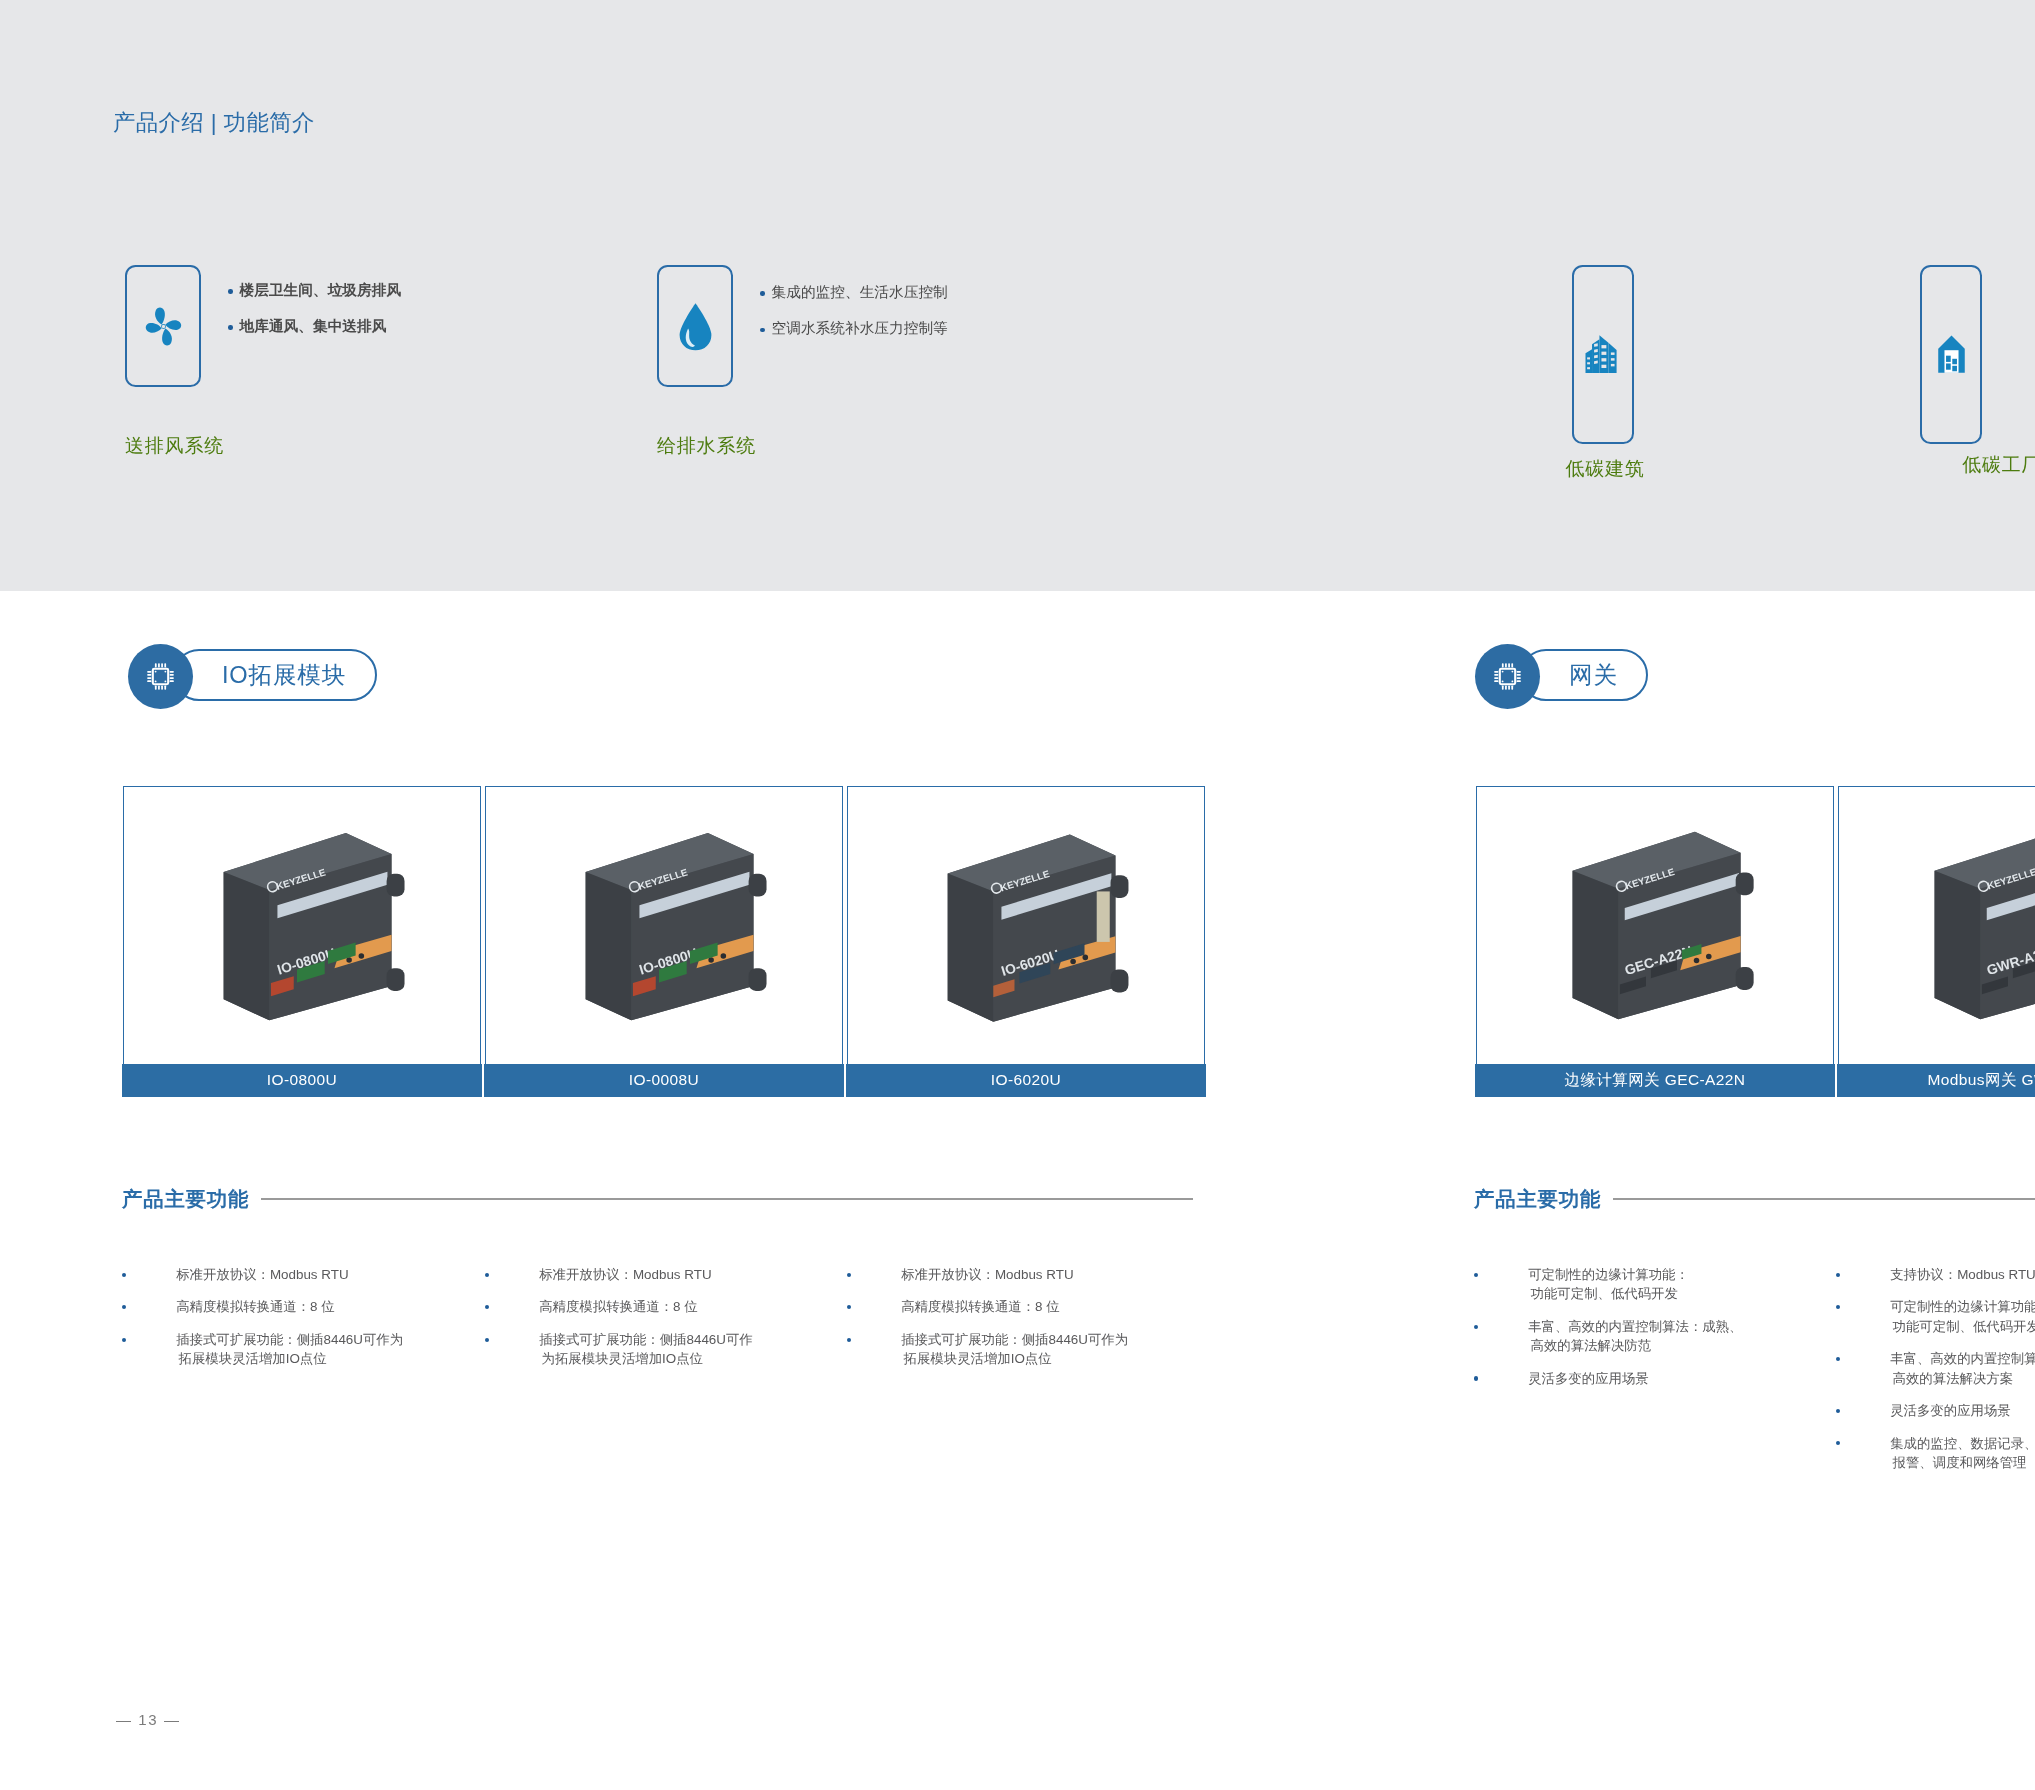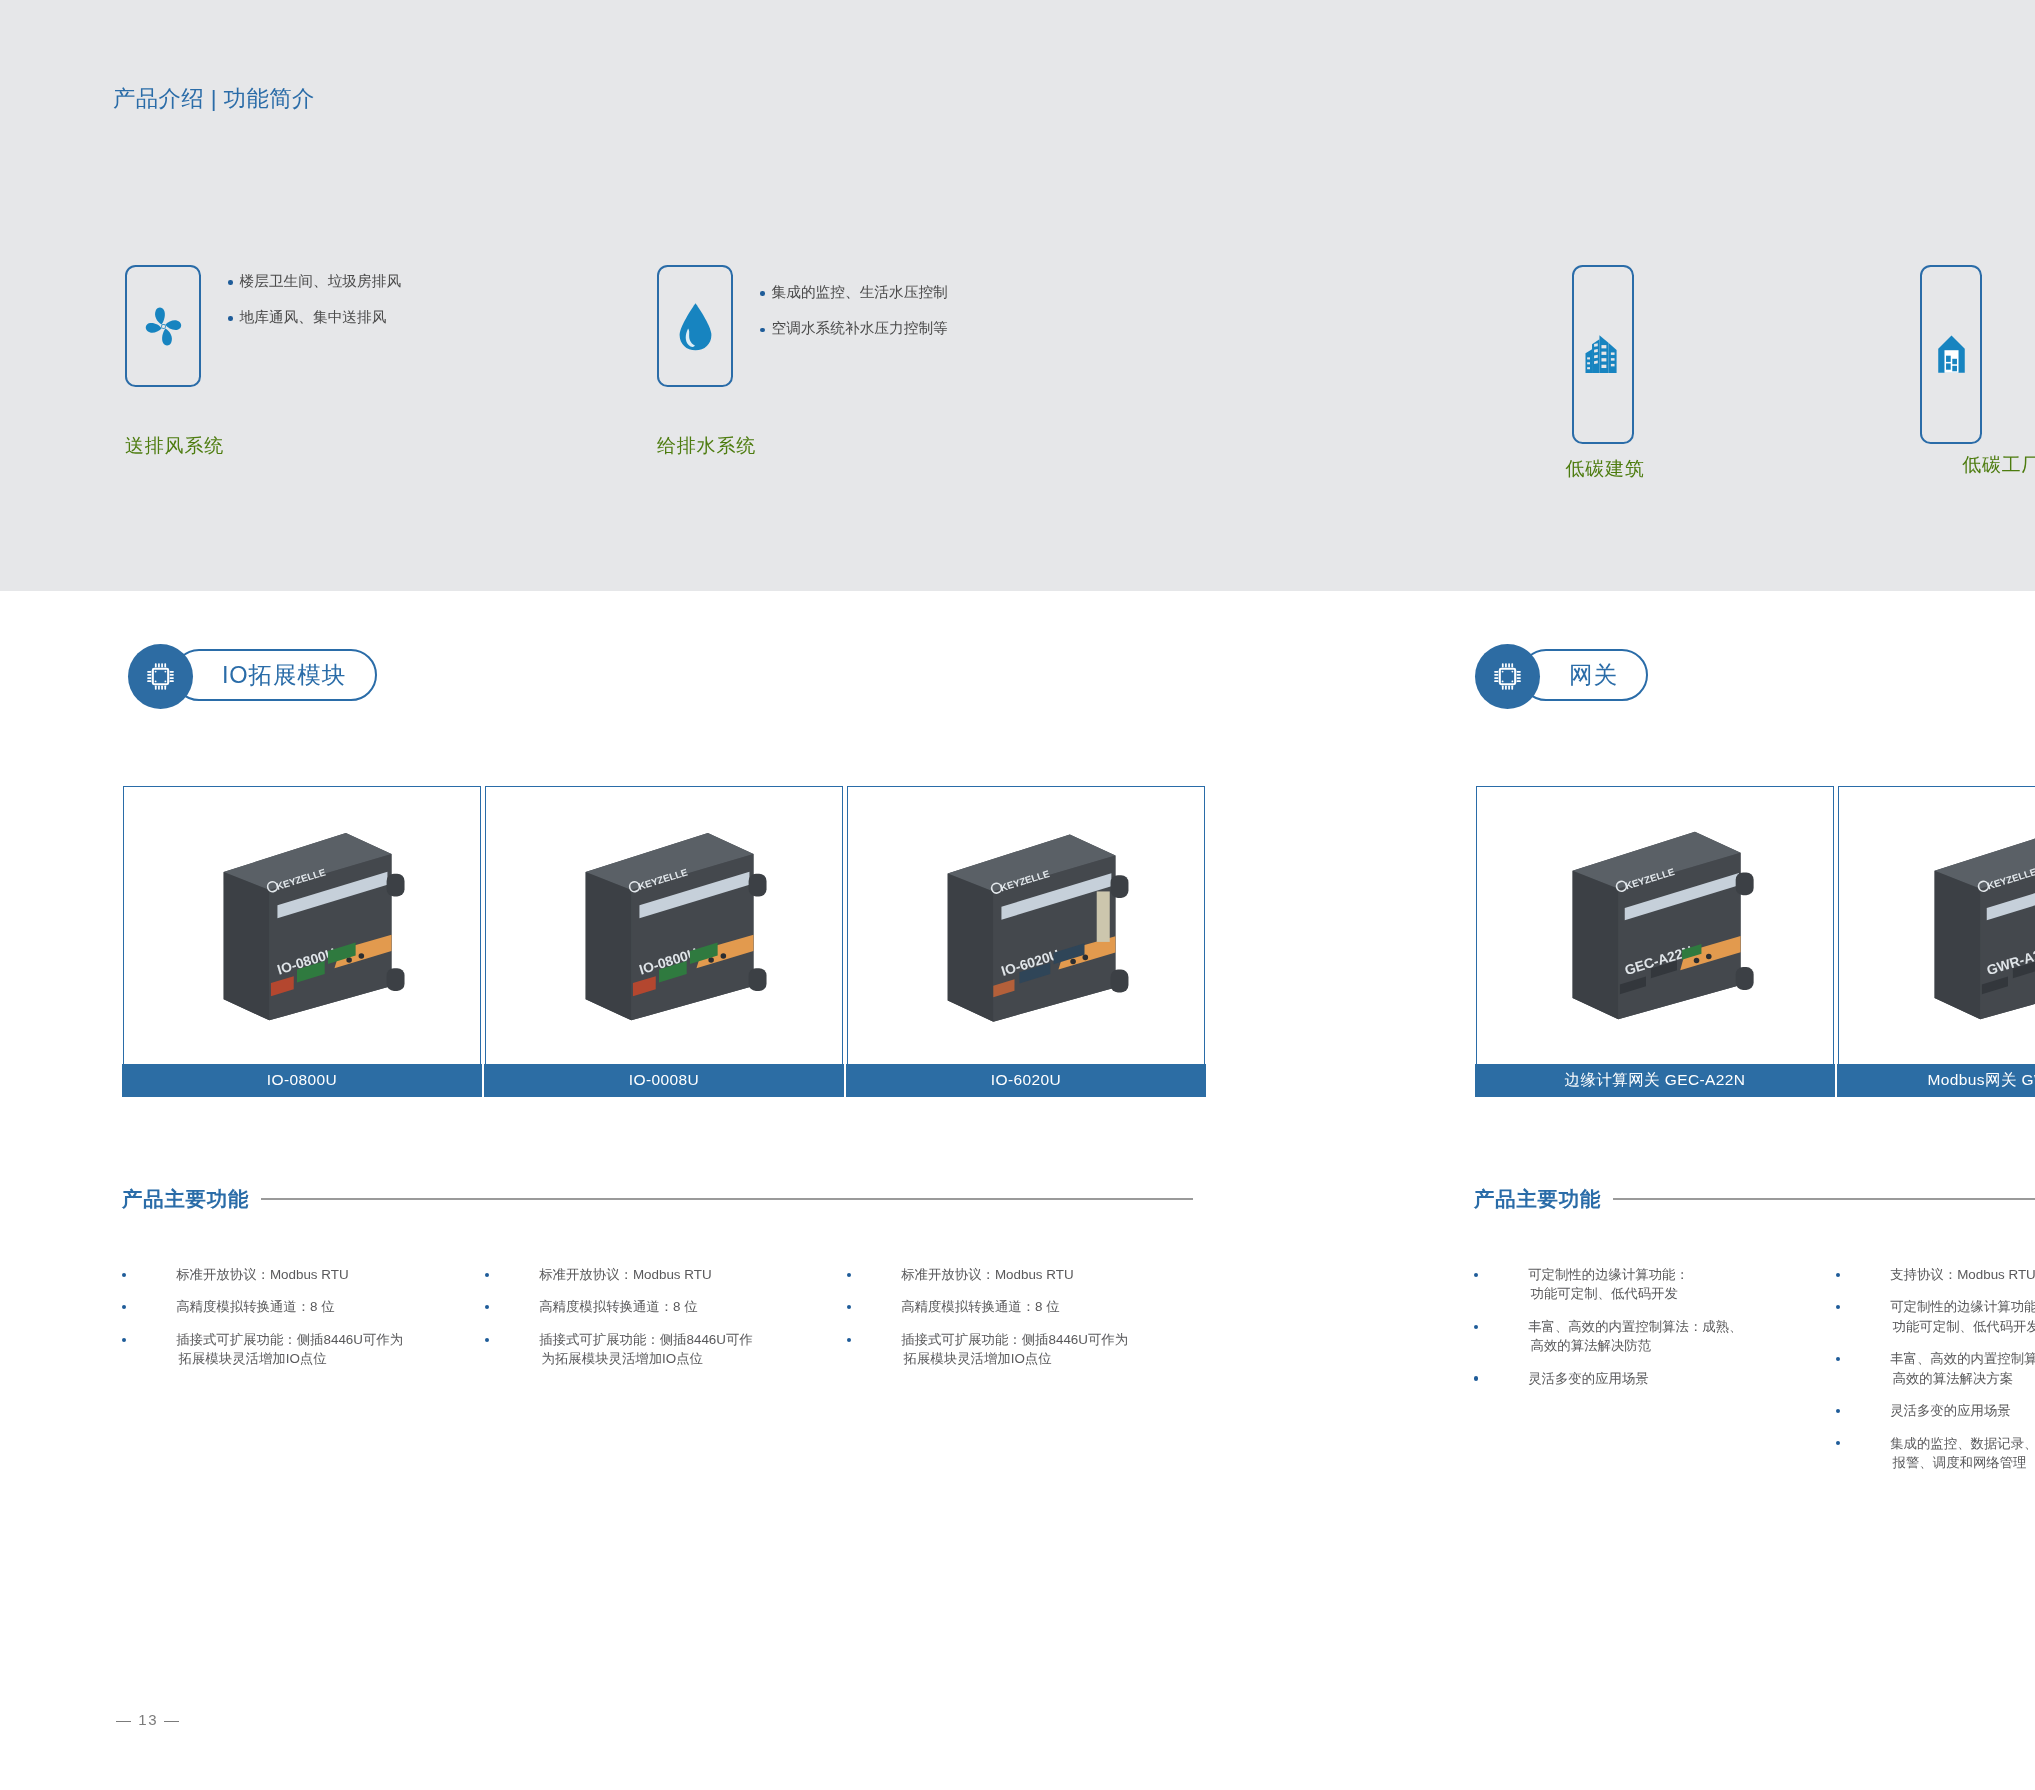--- a/index.html
+++ b/index.html
@@ -9,21 +9,21 @@
     font-family:"Liberation Sans","DejaVu Sans",sans-serif;
     position:relative;overflow:hidden;
   }
   .page{position:absolute;inset:0;}
 
   
   .topband{position:absolute;left:0;top:0;width:2622px;height:591px;background:#e6e7e9;}
 
   
   .hdr{position:absolute;top:83px;font-size:22.4px;color:#2a6ca8;letter-spacing:0.4px;white-space:nowrap;}
-  .hdr-left{left:113px;}
+  .hdr-left{left:113px;margin-top:24px;}
 
   
   .scen{position:absolute;}
   .iconbox{position:absolute;border:2px solid #2a6ca8;border-radius:10.6px;background:transparent;}
   .iconbox.tall{width:72px;height:118px;}
   .iconbox.slim{width:58px;height:175px;}
   .iconinner{position:absolute;inset:0;display:flex;align-items:center;justify-content:center;}
   .scen-label{position:absolute;font-size:19px;color:#4d7c0f;white-space:nowrap;letter-spacing:0.8px;}
   .blist{position:absolute;}
   .bline{display:flex;align-items:flex-start;margin-bottom:16.3px;}
@@ -75,21 +75,21 @@
             <path d="M46 46 C36 40 30 28 34 18 C37 10 47 9 51 17 C55 25 52 38 46 46 Z"></path>
             <path d="M54 46 C62 38 75 34 83 41 C89 47 86 56 77 57 C68 58 58 53 54 46 Z"></path>
             <path d="M54 54 C64 60 70 72 66 82 C63 90 53 91 49 83 C45 75 48 62 54 54 Z"></path>
             <path d="M46 54 C38 62 25 66 17 59 C11 53 14 44 23 43 C32 42 42 47 46 54 Z"></path>
             <circle cx="50" cy="50" r="5" fill="#1784c0"></circle>
           </g>
           <circle cx="50" cy="50" r="3.4" fill="#e6e7e9"></circle>
         </svg>
       </div>
     </div>
-    <div class="blist" style="left:103px;top:7px;">
+    <div class="blist" style="left:103px;top:16px;font-weight:bold;">
       <div class="bline">
         <span class="bdot"></span>
         <span class="btxt">楼层卫生间、垃圾房排风</span>
       </div>
       <div class="bline">
         <span class="bdot"></span>
         <span class="btxt">地库通风、集中送排风</span>
       </div>
     </div>
     <div class="scen-label" style="left:0;top:168px;">送排风系统</div>

